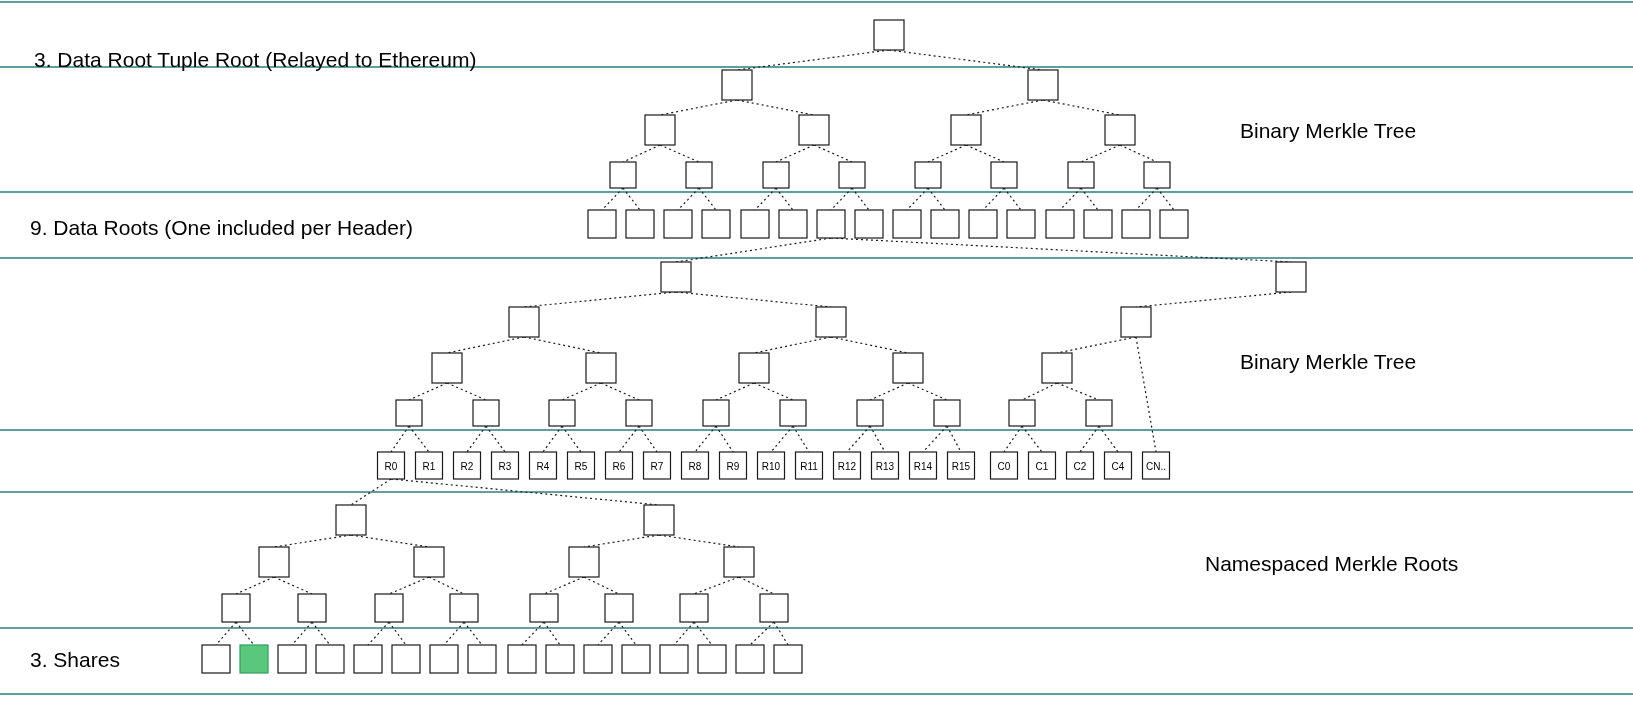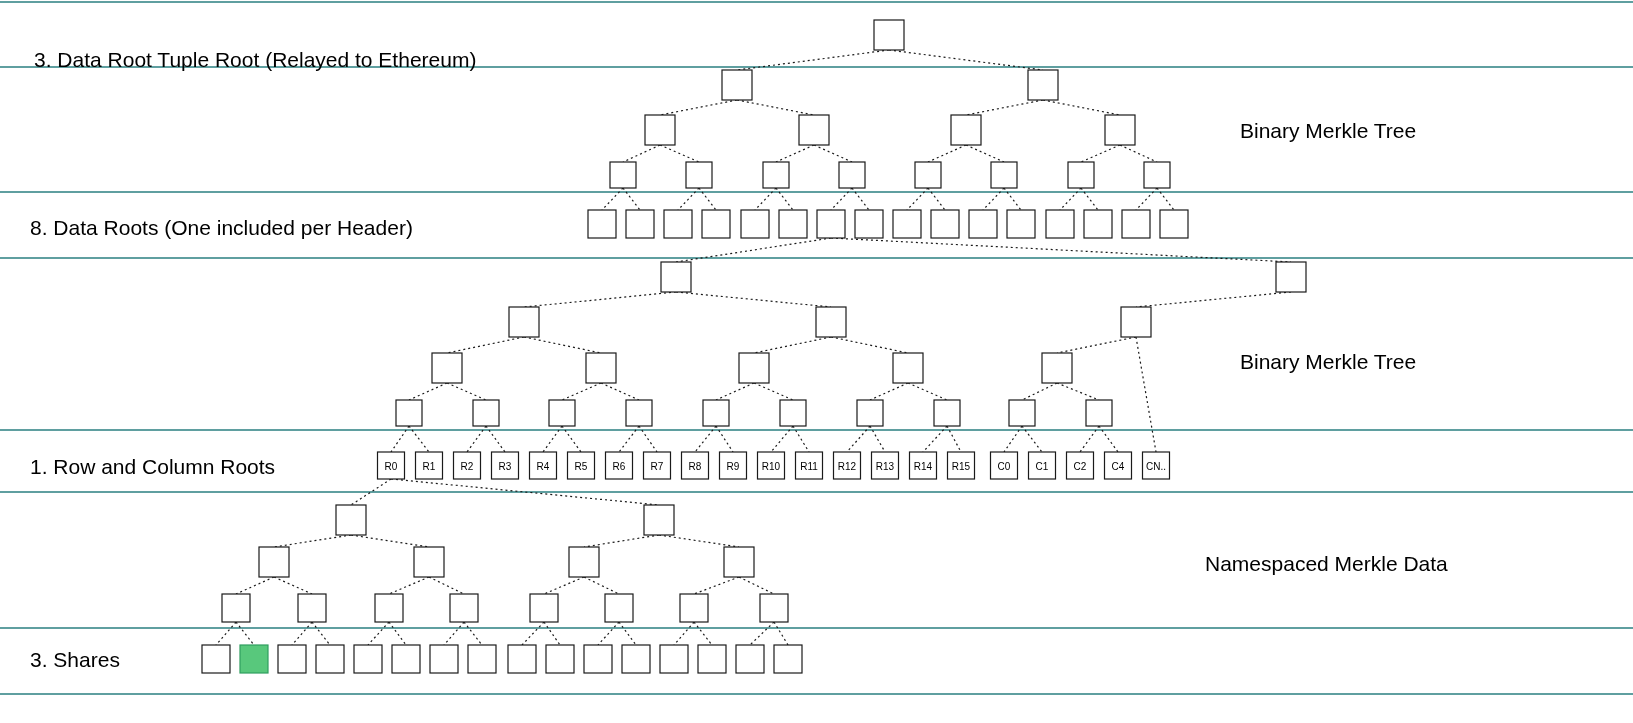--- a/index.html
+++ b/index.html
@@ -261,20 +261,19 @@
       <rect x="546" y="645" width="28" height="28" fill="#ffffff" stroke="#1a1a1a" stroke-width="1.2"></rect>
       <rect x="584" y="645" width="28" height="28" fill="#ffffff" stroke="#1a1a1a" stroke-width="1.2"></rect>
       <rect x="622" y="645" width="28" height="28" fill="#ffffff" stroke="#1a1a1a" stroke-width="1.2"></rect>
       <rect x="660" y="645" width="28" height="28" fill="#ffffff" stroke="#1a1a1a" stroke-width="1.2"></rect>
       <rect x="698" y="645" width="28" height="28" fill="#ffffff" stroke="#1a1a1a" stroke-width="1.2"></rect>
       <rect x="736" y="645" width="28" height="28" fill="#ffffff" stroke="#1a1a1a" stroke-width="1.2"></rect>
       <rect x="774" y="645" width="28" height="28" fill="#ffffff" stroke="#1a1a1a" stroke-width="1.2"></rect>
     </svg>
 
   <div class="label" style="left:34px;  top:23px;margin-top:24px;">3. Data Root Tuple Root (Relayed to Ethereum)</div>
-  <div class="label" style="left:30px;  top:215px;">8. Data Roots (One included per Header)</div>
-  <div class="label" style="left:30px;  top:454px;">1. Row and Column Roots</div>
+  <div class="label" style="left:30px;  top:215px;">9. Data Roots (One included per Header)</div>
   <div class="label" style="left:30px;  top:647px;">3. Shares</div>
 
   <div class="label" style="left:1240px; top:118px;">Binary Merkle Tree</div>
   <div class="label" style="left:1240px; top:349px;">Binary Merkle Tree</div>
-  <div class="label" style="left:1205px; top:551px;">Namespaced Merkle Data</div>
+  <div class="label" style="left:1205px; top:551px;">Namespaced Merkle Roots</div>
 </div>
 
 </body></html>

